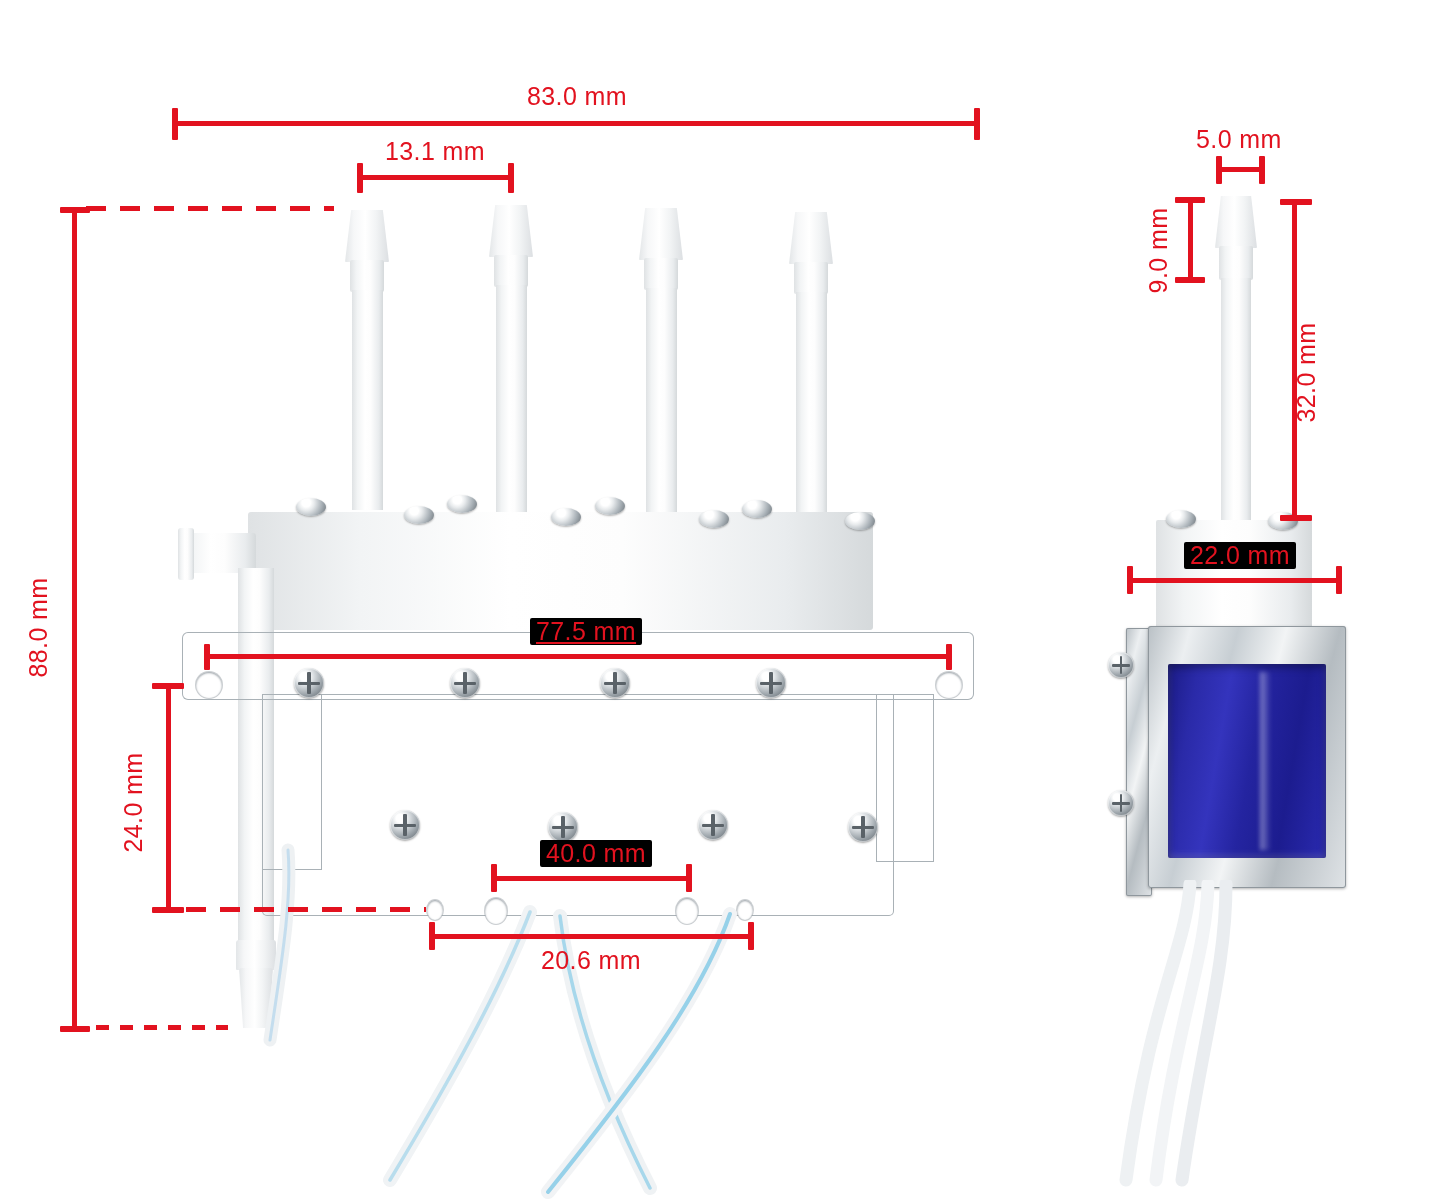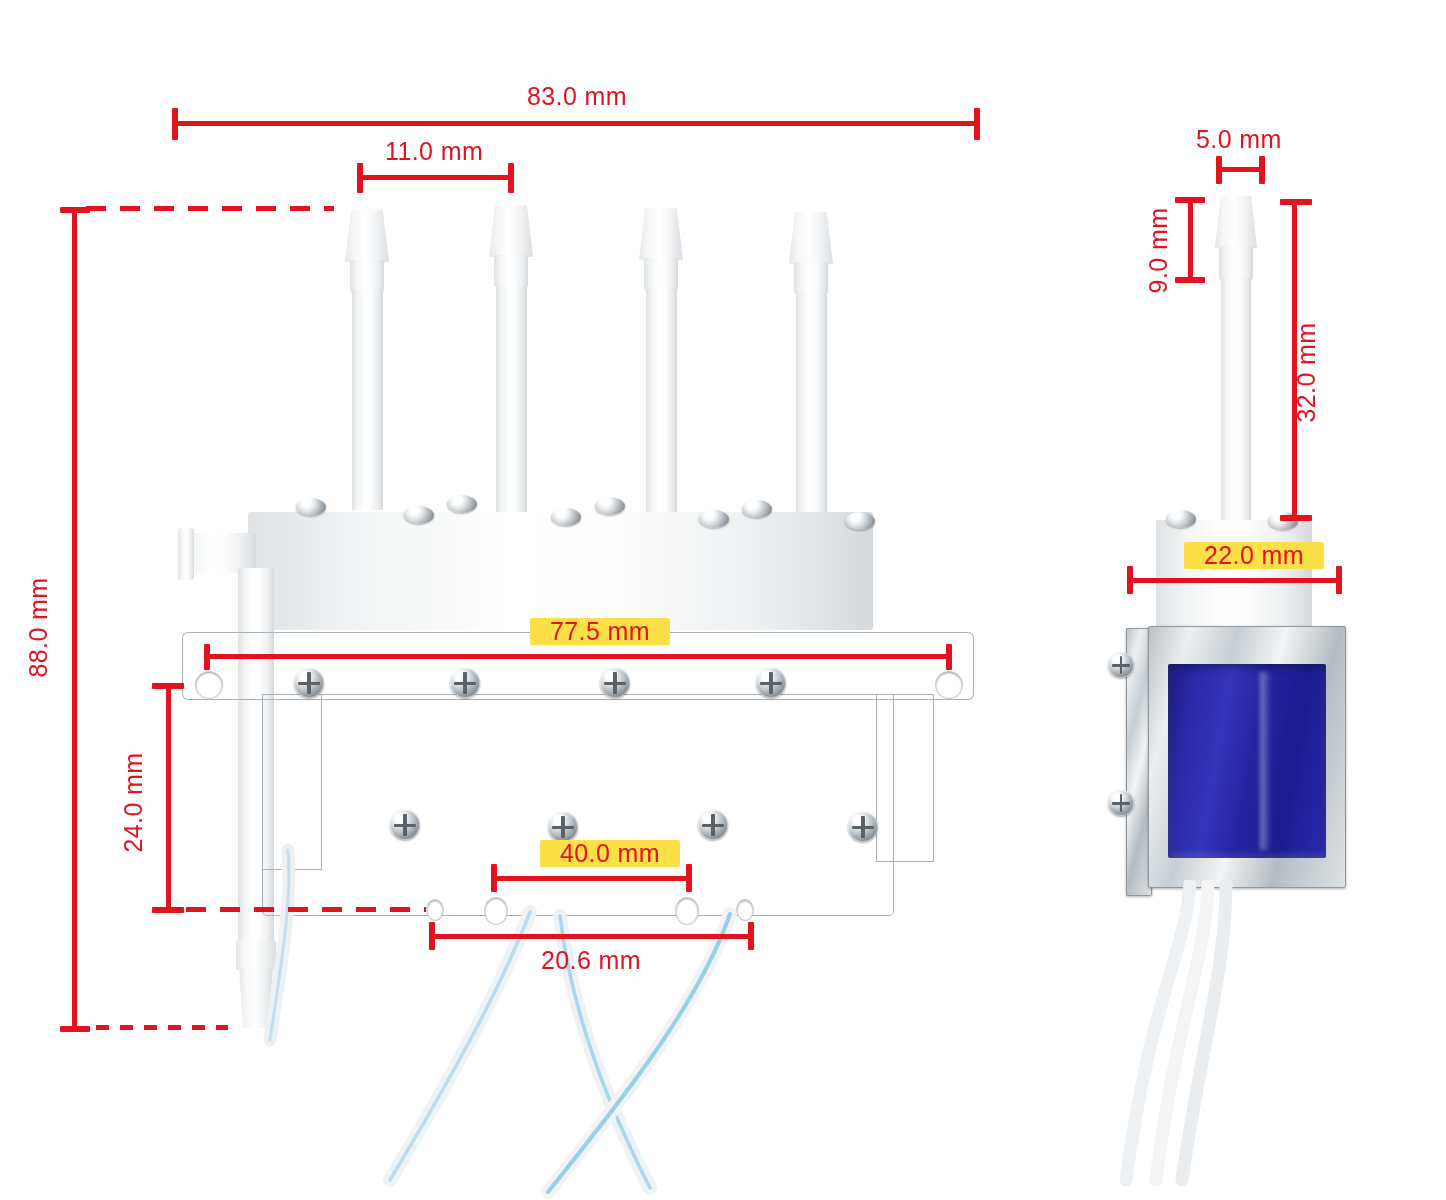--- a/index.html
+++ b/index.html
@@ -7,21 +7,21 @@
        font-family:"Liberation Sans","DejaVu Sans",sans-serif;}
   .stage{position:absolute;left:0;top:0;width:1166px;height:1200px;background:#fff;}
 
   
   .dimline{position:absolute;background:#E2121F;height:5px;border-radius:1px;}
   .dimvert{position:absolute;background:#E2121F;width:5px;border-radius:1px;}
   .tickv{position:absolute;background:#E2121F;width:6px;border-radius:1px;}
   .tickh{position:absolute;background:#E2121F;height:6px;border-radius:1px;}
   .dlabel{position:absolute;color:#E2121F;font-size:25px;font-weight:400;
           letter-spacing:.4px;white-space:nowrap;line-height:1;}
-  .dlabel.halo{background:#fde047;padding:1px 20px;border-radius:2px;}
+  .dlabel.halo{background:#000000;padding:1px 6px;border-radius:2px;}
   .vlabel{transform-origin:50% 50%;}
   .dashh{position:absolute;height:5px;
      background:repeating-linear-gradient(to right,#E2121F 0 20px,rgba(0,0,0,0) 20px 34px);}
 
   
   .plastic{position:absolute;background:
       linear-gradient(to right,#dfe2e4 0%,#f2f4f5 18%,#ffffff 42%,#fdfdfd 60%,#e9ecee 86%,#d5d9db 100%);}
   .nozzle{position:absolute;}
   .barb{position:absolute;
       background:linear-gradient(to right,#e3e6e8 0%,#f6f7f8 20%,#ffffff 46%,#f2f4f5 70%,#dcdfe2 100%);
@@ -198,21 +198,21 @@
     <div class="dimline" style="left:174px;top:121px;width:804px;"></div>
     <div class="tickv" style="left:172px;top:108px;height:32px;"></div>
     <div class="tickv" style="left:974px;top:108px;height:32px;"></div>
     <div class="dlabel" style="left:527px;top:84px;">83.0 mm</div>
   </div>
 
   <div>
     <div class="dimline" style="left:360px;top:175px;width:152px;"></div>
     <div class="tickv" style="left:357px;top:163px;height:30px;"></div>
     <div class="tickv" style="left:508px;top:163px;height:30px;"></div>
-    <div class="dlabel" style="left:385px;top:139px;">11.0 mm</div>
+    <div class="dlabel" style="left:385px;top:139px;">13.1 mm</div>
   </div>
 
   <div>
     <div class="dimvert" style="left:72px;top:210px;height:820px;"></div>
     <div class="tickh" style="left:60px;top:207px;width:30px;"></div>
     <div class="tickh" style="left:60px;top:1026px;width:30px;"></div>
     <div class="dlabel vlabel" style="left:-12px;top:615px;transform:rotate(-90deg);">88.0 mm</div>
 
     <div class="dashh" style="left:86px;top:206px;width:248px;"></div>
 
@@ -226,21 +226,21 @@
     <div class="tickh" style="left:152px;top:907px;width:32px;"></div>
     <div class="dlabel vlabel" style="left:83px;top:790px;transform:rotate(-90deg);">24.0 mm</div>
 
     <div class="dashh" style="left:186px;top:907px;width:240px;"></div>
   </div>
 
   <div>
     <div class="dimline" style="left:206px;top:654px;width:744px;"></div>
     <div class="tickv" style="left:204px;top:644px;height:26px;"></div>
     <div class="tickv" style="left:946px;top:644px;height:26px;"></div>
-    <div class="dlabel halo" style="left:530px;top:618px;">77.5 mm</div>
+    <div class="dlabel halo" style="left:530px;top:618px;text-decoration:underline;">77.5 mm</div>
   </div>
 
   <div>
     <div class="dimline" style="left:494px;top:876px;width:196px;"></div>
     <div class="tickv" style="left:491px;top:864px;height:28px;"></div>
     <div class="tickv" style="left:686px;top:864px;height:28px;"></div>
     <div class="dlabel halo" style="left:540px;top:840px;">40.0 mm</div>
   </div>
 
   <div>

